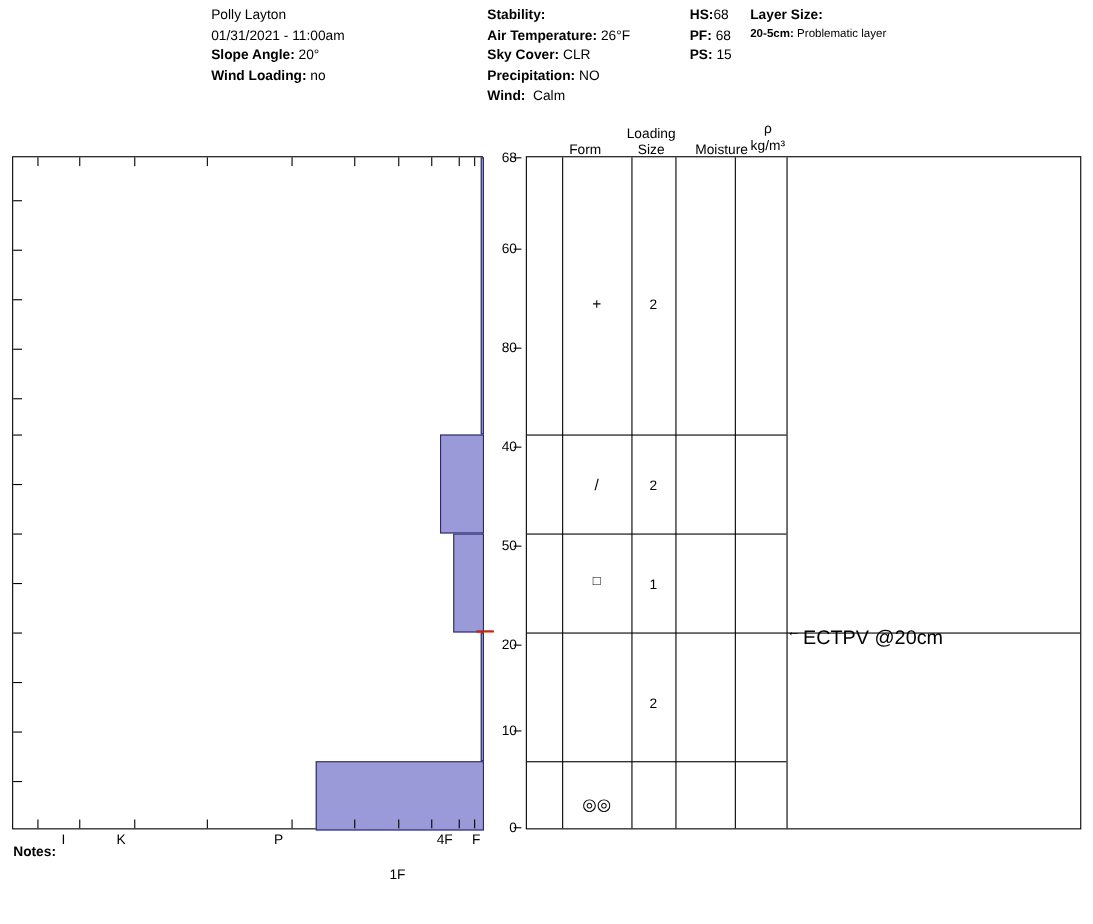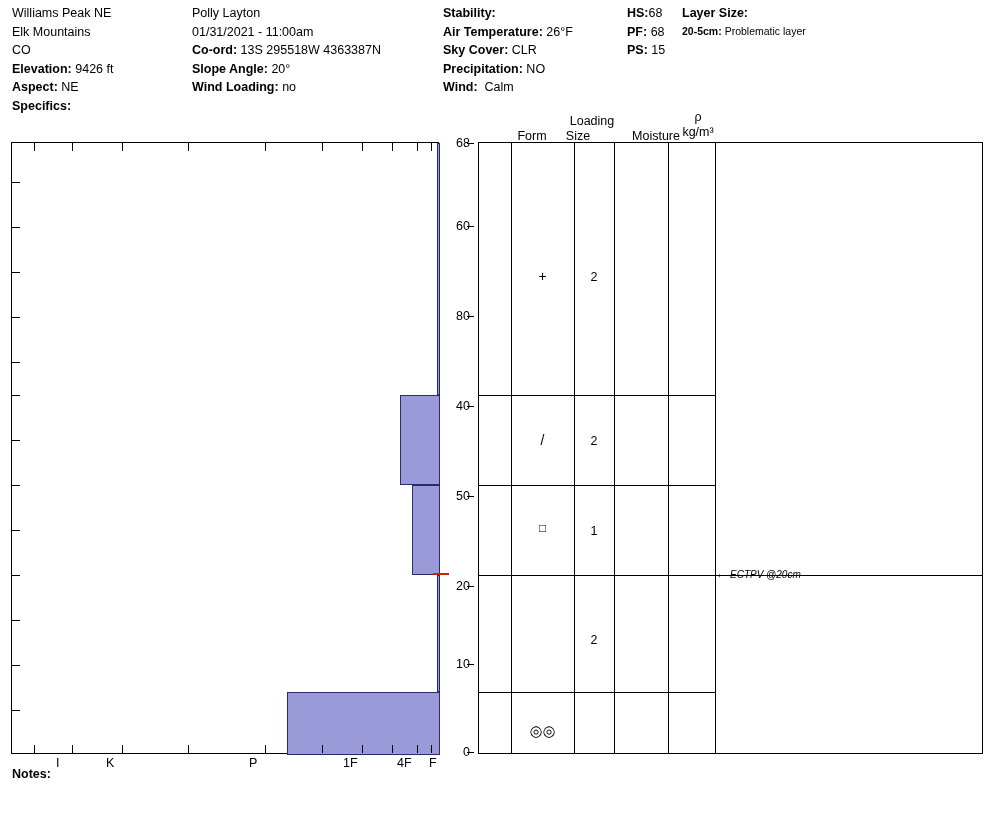--- a/index.html
+++ b/index.html
@@ -45,41 +45,32 @@
   .notes{position:absolute;left:12px;top:767px;font-weight:bold;}
 
   
   .tbl{position:absolute;left:478px;top:142px;width:505px;height:612px;border:1px solid #000;box-sizing:border-box;}
   .vline{position:absolute;top:0;width:1px;height:100%;background:#000;}
   .hline{position:absolute;left:0;height:1px;background:#000;}
   .tblhead{position:absolute;top:108px;left:478px;width:505px;height:34px;}
   .th{position:absolute;text-align:center;font-size:12.5px;}
   .cellcenter{position:absolute;text-align:center;font-size:12.5px;}
   .grain{position:absolute;font-size:14px;text-align:center;}
-  .cmt{position:absolute;font-size:10px;white-space:nowrap;font-style:italic;}
+  .cmt{position:absolute;font-size:18px;white-space:nowrap;}
   .arrow{position:absolute;font-size:13px;}
 </style>
 </head>
 <body>
 
 <div class="hdr">
 
-  <div class="col c1">
-    <div><span>Williams Peak NE</span></div>
-    <div><span>Elk Mountains</span></div>
-    <div><span>CO</span></div>
-    <div><b>Elevation:</b> <span>9426 ft</span></div>
-    <div><b>Aspect:</b> <span>NE</span></div>
-    <div><b>Specifics:</b> <span></span></div>
-  </div>
 
   <div class="col c2">
     <div><span>Polly Layton</span></div>
     <div><span>01/31/2021 - 11:00am</span></div>
-    <div><b>Co-ord:</b> <span>13S 295518W 4363387N</span></div>
     <div><b>Slope Angle:</b> <span>20°</span></div>
     <div><b>Wind Loading:</b> <span>no</span></div>
   </div>
 
   <div class="col c3">
     <div><b>Stability:</b> <span></span></div>
     <div><b>Air Temperature:</b> <span>26°F</span></div>
     <div><b>Sky Cover:</b> <span>CLR</span></div>
     <div><b>Precipitation:</b> <span>NO</span></div>
     <div><b>Wind:</b> &nbsp;<span>Calm</span></div>
@@ -180,30 +171,30 @@
   <div class="dt" style="top:522px;"></div>
   <div class="lbl" style="top:515px;"><span>10</span></div>
 
   <div class="dt" style="top:610px;"></div>
   <div class="lbl" style="top:603px;"><span>0</span></div>
 </div>
 
 <div class="xlab" style="left:56px;"><span>I</span></div>
 <div class="xlab" style="left:106px;"><span>K</span></div>
 <div class="xlab" style="left:249px;"><span>P</span></div>
-<div class="xlab" style="left:343px;"><span>1F</span></div>
+<div class="xlab" style="left:354px;margin-top:32px;"><span>1F</span></div>
 <div class="xlab" style="left:397px;"><span>4F</span></div>
 <div class="xlab" style="left:429px;"><span>F</span></div>
 
 <div class="notes">Notes:</div>
 
 <div class="tblhead">
   <div class="th" style="left:72px;top:6px;width:84px;"><span>Loading</span></div>
   <div class="th" style="left:14px;top:21px;width:80px;"><span>Form</span></div>
-  <div class="th" style="left:64px;top:21px;width:72px;"><span>Size</span></div>
+  <div class="th" style="left:78px;top:21px;width:72px;"><span>Size</span></div>
   <div class="th" style="left:128px;top:21px;width:100px;"><span>Moisture</span></div>
   <div class="th" style="left:180px;top:2px;width:80px;"><span>ρ</span></div>
   <div class="th" style="left:180px;top:17px;width:80px;"><span>kg/m³</span></div>
 </div>
 
 <div class="tbl">
 
   <div class="vline" style="left:32px;"></div>
   <div class="vline" style="left:95px;"></div>
   <div class="vline" style="left:135px;"></div>

